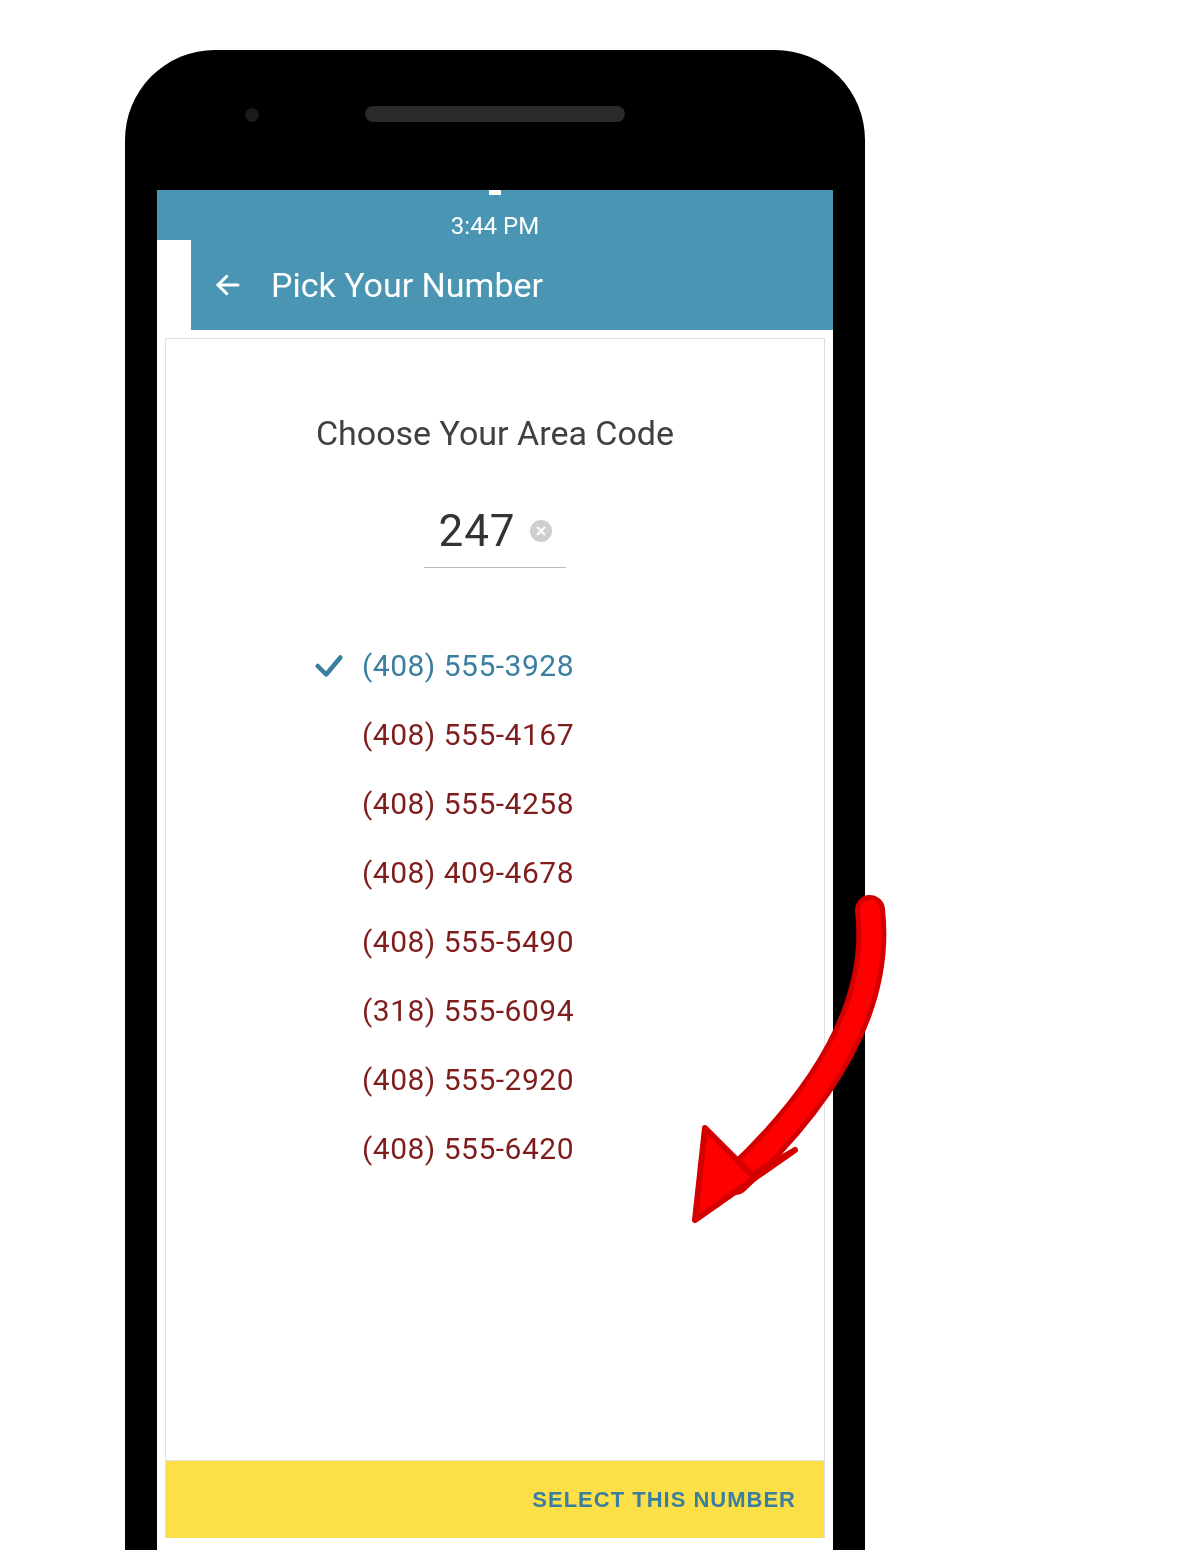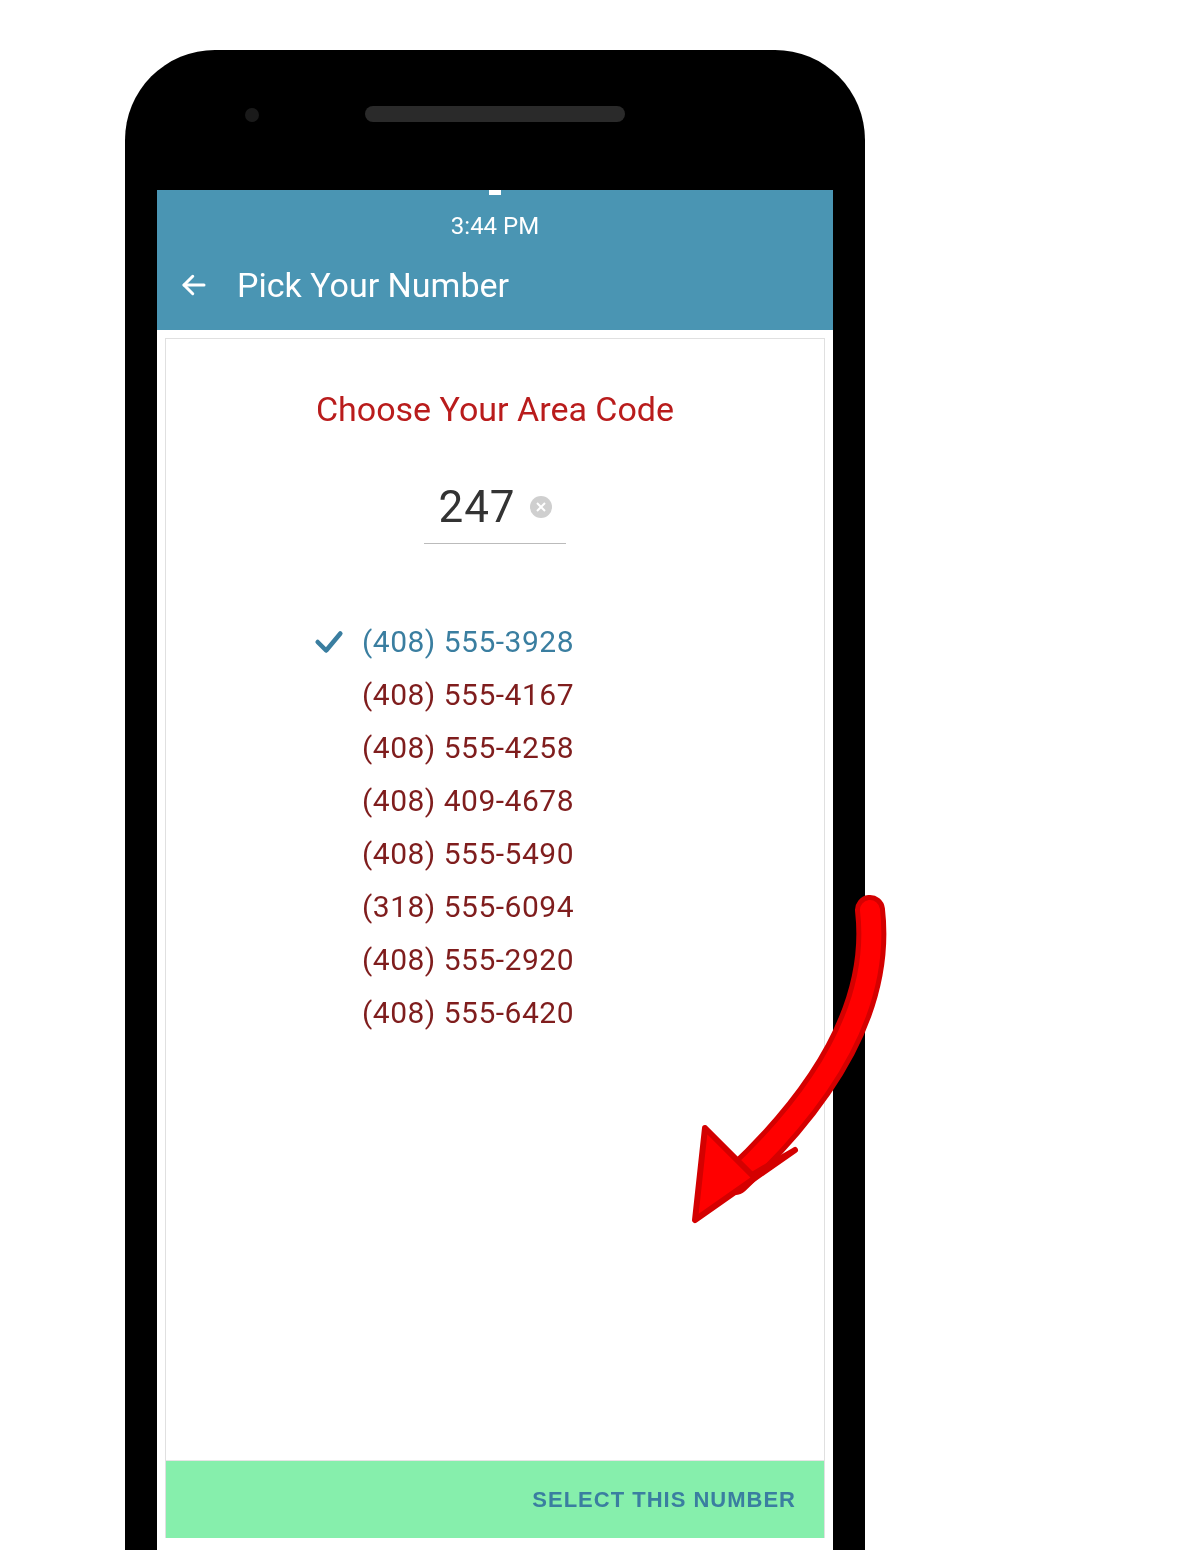--- a/index.html
+++ b/index.html
@@ -61,41 +61,43 @@
       flex-direction: column;
     }
     .app-bar {
       height: 90px;
       background: #4a95b3;
       display: flex;
       align-items: center;
       padding: 0 22px;
       color: #fff;
       gap: 28px;
+      margin-left: 34px;
     }
     .app-bar-title {
       font-size: 34px;
       font-weight: 400;
     }
     .back-arrow svg { display: block; }
     .content {
       background: #fff;
       margin: 8px;
       border: 1px solid #e0e0e0;
       border-bottom: none;
       padding-top: 50px;
       height: calc(100% - 160px);
       position: relative;
     }
     .choose-heading {
       text-align: center;
       font-size: 34px;
-      color: #b91c1c;
+      color: #404040;
       font-weight: 400;
       margin-bottom: 48px;
+      margin-top: 24px;
     }
     .area-code-row {
       display: flex;
       justify-content: center;
       align-items: center;
       margin-bottom: 80px;
     }
     .area-code-field {
       border-bottom: 1px solid #bbb;
       padding: 4px 14px 10px 14px;
@@ -117,21 +119,21 @@
       align-items: center;
       justify-content: center;
       color: #fff;
       font-size: 14px;
       line-height: 1;
       cursor: pointer;
     }
     .number-list {
       display: flex;
       flex-direction: column;
-      gap: 18px;
+      gap: 34px;
       padding-left: 130px;
     }
     .number-row {
       display: flex;
       align-items: center;
       font-size: 30px;
       cursor: pointer;
     }
     .check-col {
       width: 66px;
@@ -145,21 +147,21 @@
       position: absolute;
       bottom: 0;
       left: 0;
       right: 0;
       border-top: 1px solid #e5e5e5;
       height: 78px;
       display: flex;
       justify-content: flex-end;
       align-items: center;
       padding: 0 28px;
-      background: #86efac;
+      background: #fde047;
     }
     .select-btn {
       color: #3a7ea0;
       font-size: 22px;
       font-weight: 700;
       letter-spacing: 1px;
       background: none;
       border: none;
       cursor: pointer;
     }

